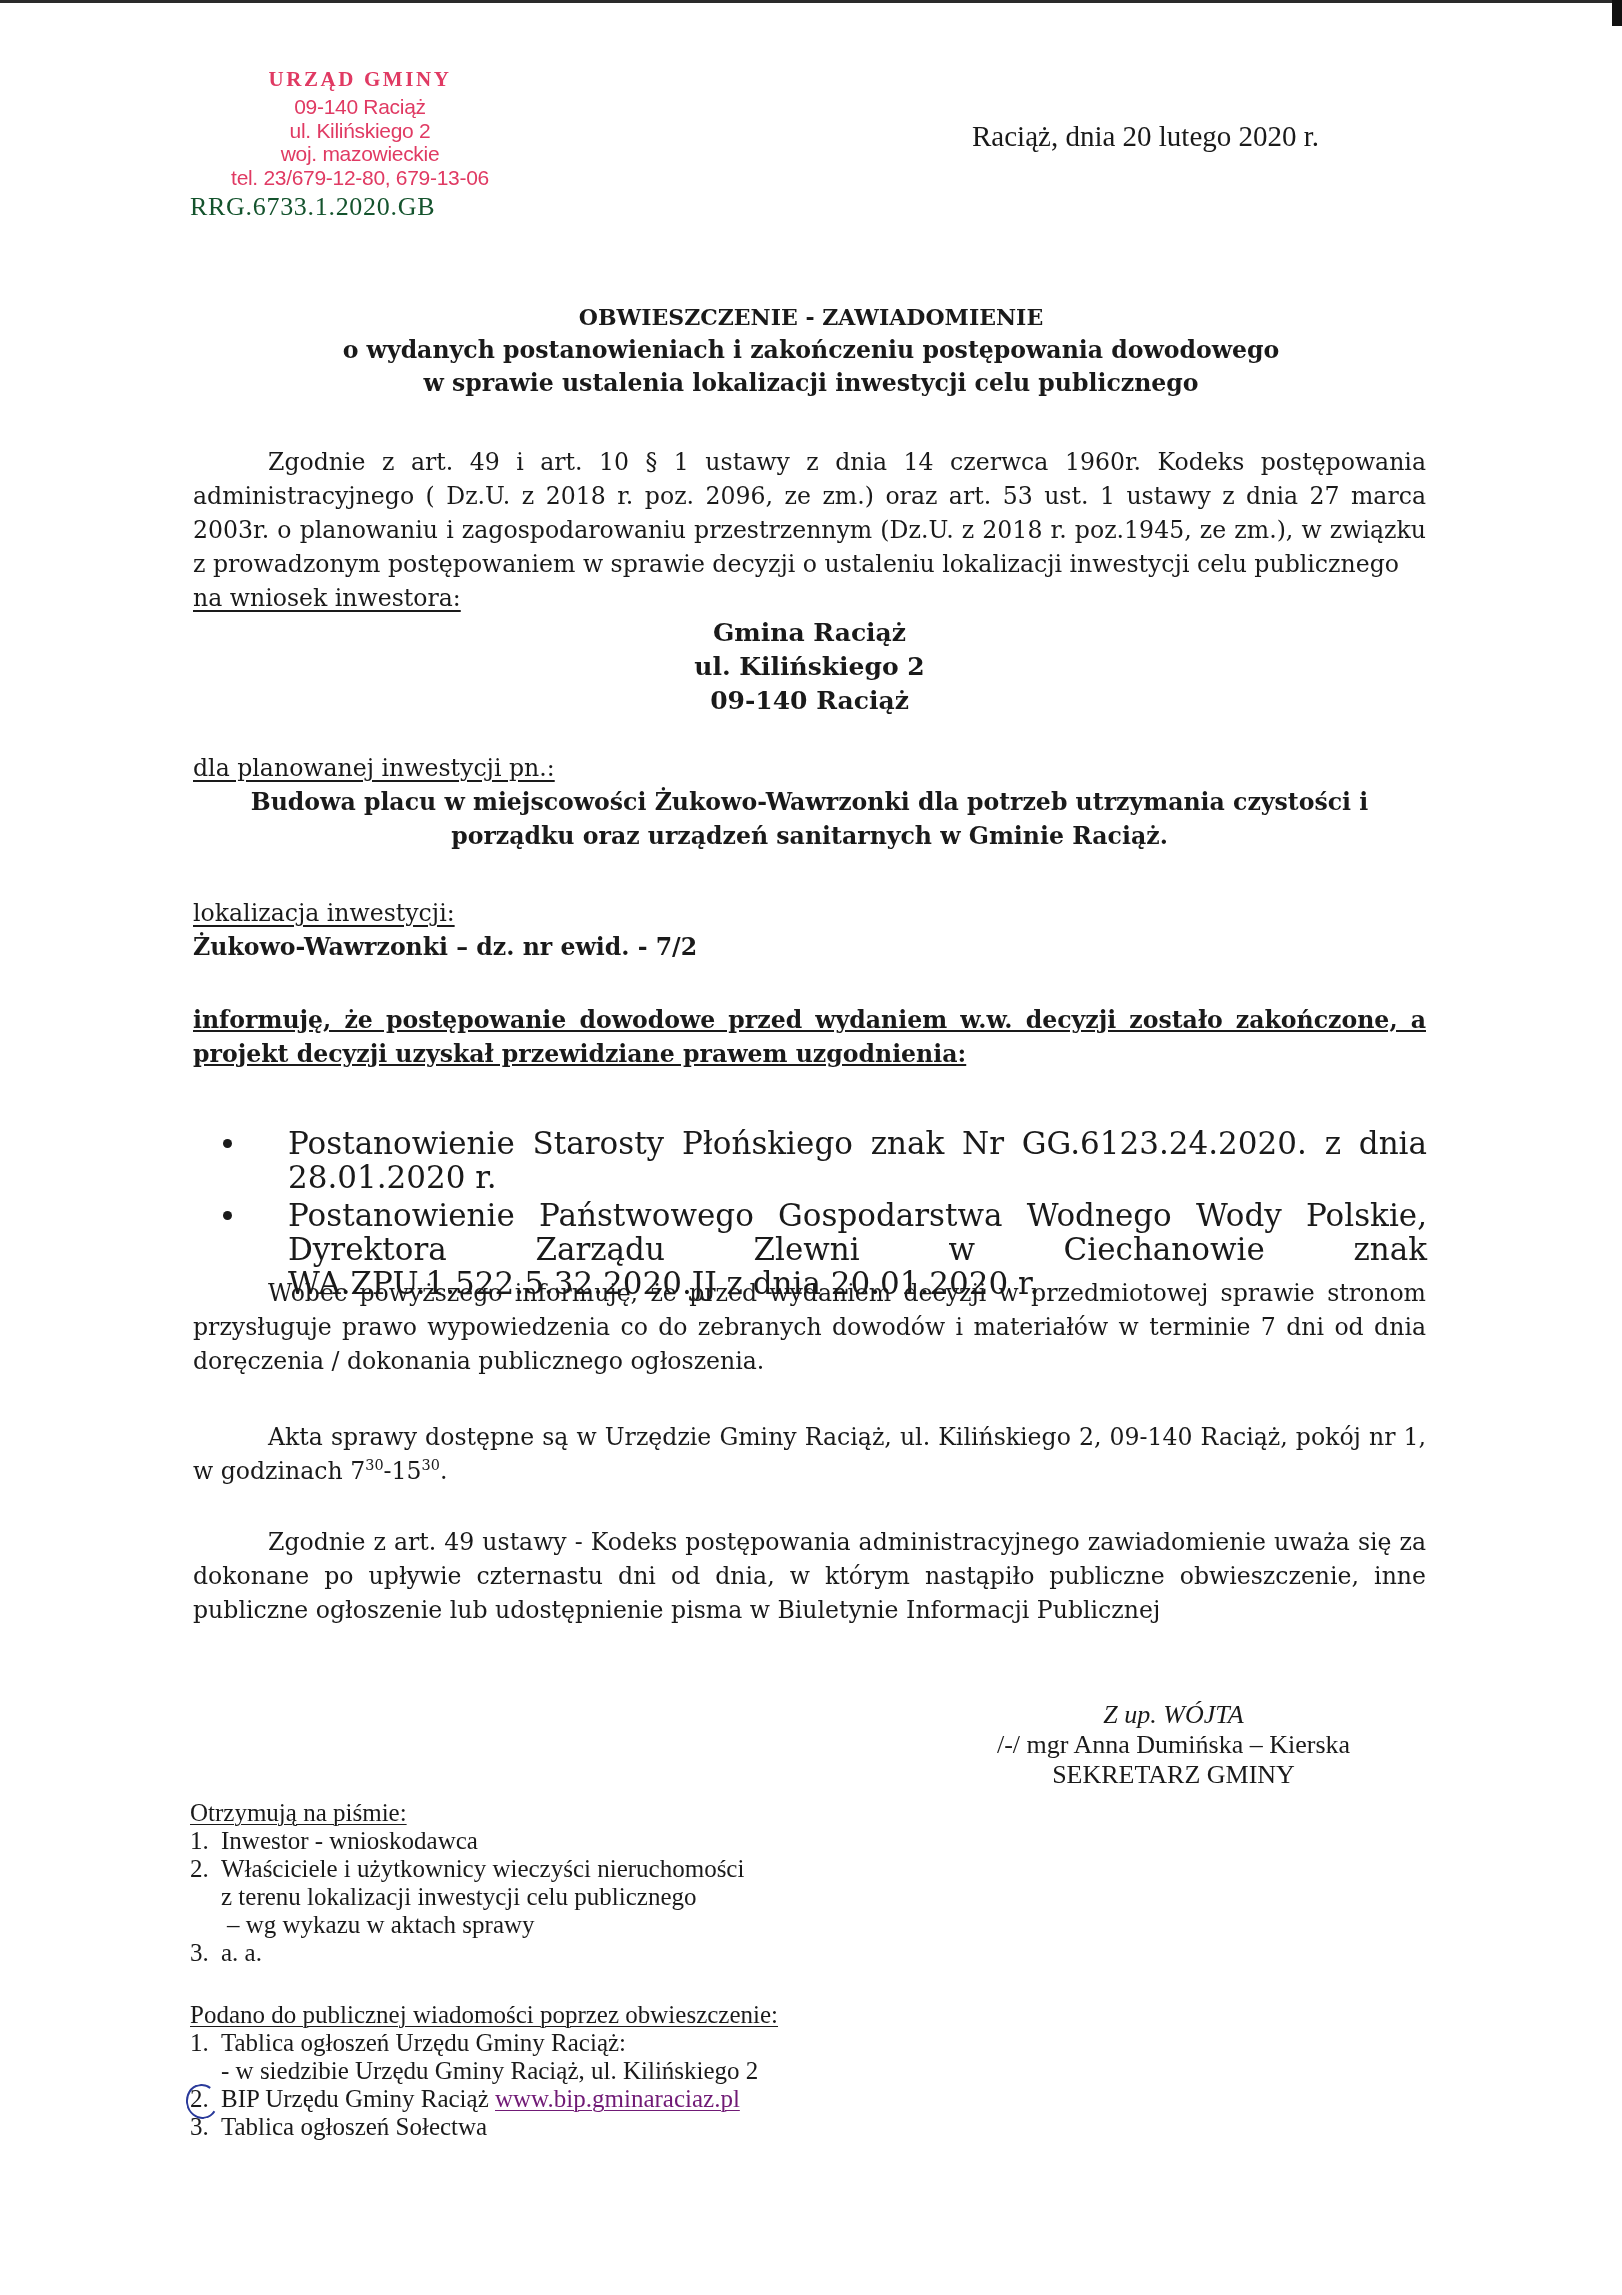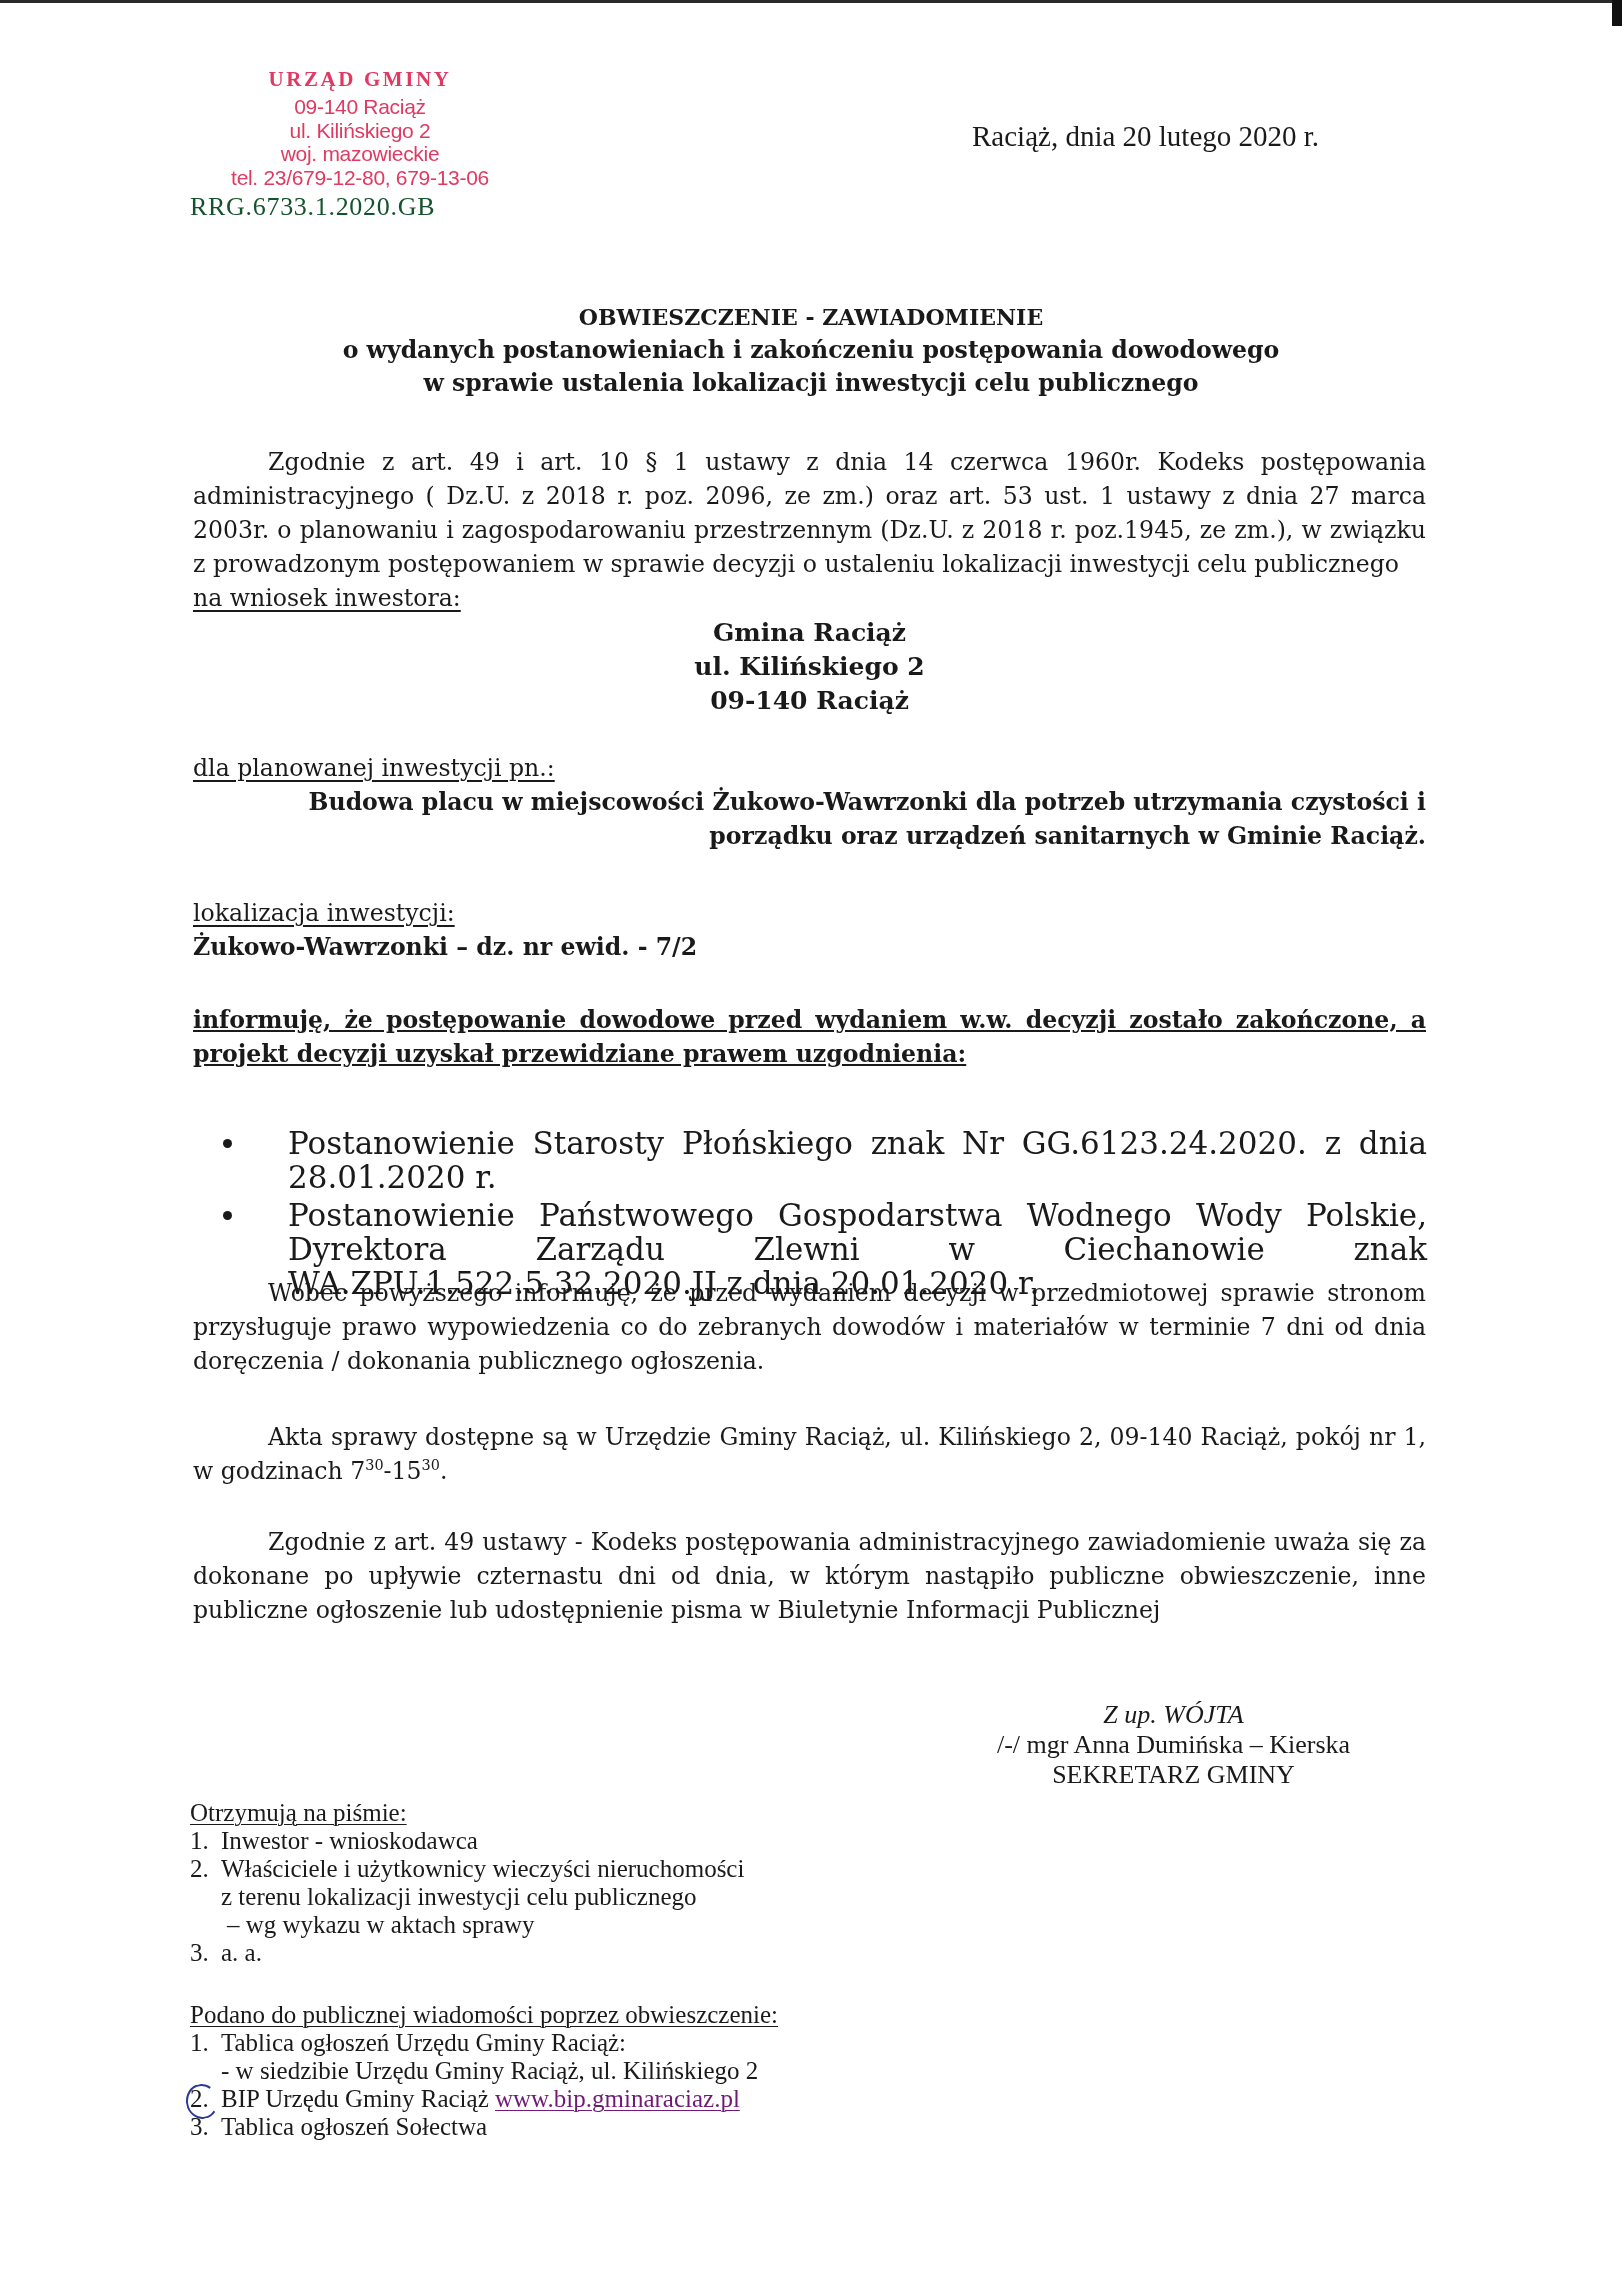--- a/index.html
+++ b/index.html
@@ -84,21 +84,21 @@
   </div>
 
   <div class="body invest">
     <div class="center-bold">Gmina Raciąż</div>
     <div class="center-bold">ul. Kilińskiego 2</div>
     <div class="center-bold">09-140 Raciąż</div>
   </div>
 
   <div class="body planned">
     <p class="para u" style="display:inline-block">dla planowanej inwestycji pn.:</p>
-    <p class="para bold" style="text-align:right">Budowa placu w miejscowości Żukowo-Wawrzonki dla potrzeb utrzymania czystości i porządku oraz urządzeń sanitarnych w Gminie Raciąż.</p>
+    <p class="para bold" style="text-align:center">Budowa placu w miejscowości Żukowo-Wawrzonki dla potrzeb utrzymania czystości i porządku oraz urządzeń sanitarnych w Gminie Raciąż.</p>
   </div>
 
   <div class="body loc">
     <p class="para u" style="display:inline-block">lokalizacja inwestycji:</p>
     <p class="para bold">Żukowo-Wawrzonki – dz. nr ewid. - 7/2</p>
   </div>
 
   <div class="body inform">
     <p class="para bold">informuję, że postępowanie dowodowe przed wydaniem w.w. decyzji zostało zakończone, a projekt decyzji uzyskał przewidziane prawem uzgodnienia:</p>
   </div>

